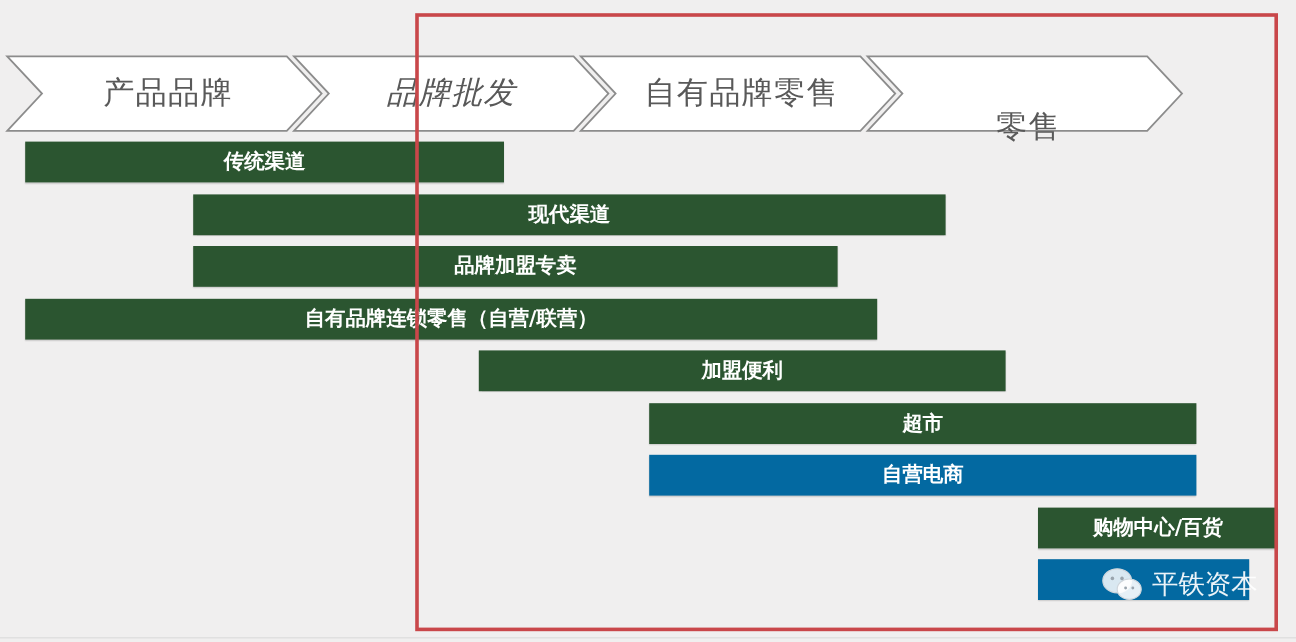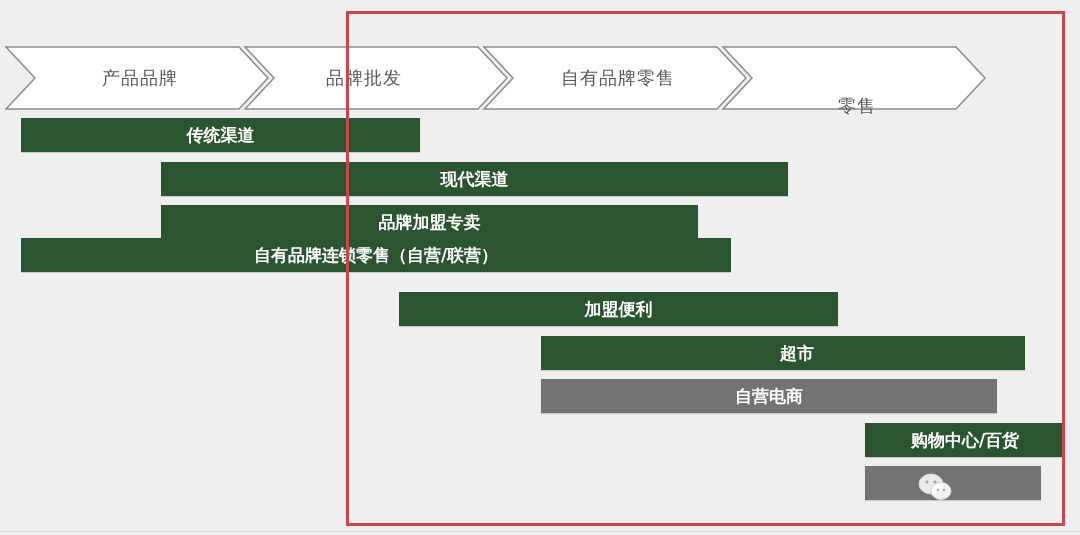--- a/index.html
+++ b/index.html
@@ -4,29 +4,29 @@
   <style>
     html, body { margin: 0; padding: 0; }
     body {
       width: 1080px; height: 535px; position: relative; overflow: hidden;
       background: #f0efef;
       font-family: "DejaVu Sans", "Liberation Sans", sans-serif;
     }
     .stage-svg { position: absolute; left: 0; top: 0; }
     .stage-label {
       position: absolute; top: 46px; height: 80px; line-height: 64px;
-      text-align: center; font-size: 18px; color: #595959; letter-spacing: 1px;
+      text-align: center; font-size: 26px; color: #595959; letter-spacing: 1px;
     }
     .bar {
       position: absolute; height: 34px; line-height: 34px;
       text-align: center; color: #ffffff; font-weight: bold; font-size: 17px;
       box-shadow: 0 1px 1px rgba(0,0,0,0.15);
     }
     .bar.green { background: #2b5530; }
-    .bar.blue { background: #737373; }
+    .bar.blue { background: #0369a1; }
     .red-box {
       position: absolute; left: 346px; top: 11px; width: 713px; height: 509px;
       border: 3px solid #c9474a; box-sizing: content-box;
     }
     .watermark {
       position: absolute; left: 916px; top: 470px; height: 34px;
       display: flex; align-items: center; gap: 4px;
       color: rgba(255,255,255,0.92); font-size: 22px;
     }
     .wm-icon { width: 40px; height: 30px; position: relative; }
@@ -40,42 +40,43 @@
 <svg class="stage-svg" width="1080" height="535">
   <g fill="#ffffff" stroke="#8c8c8c" stroke-width="1.5">
     <polygon points="6,47 239,47 268,78 239,109 6,109 35,78"></polygon>
     <polygon points="245,47 478,47 507,78 478,109 245,109 274,78"></polygon>
     <polygon points="484,47 717,47 746,78 717,109 484,109 513,78"></polygon>
     <polygon points="723,47 956,47 985,78 956,109 723,109 752,78"></polygon>
   </g>
 </svg>
 
 <div class="stage-label" style="left:30px;width:220px;">产品品牌</div>
-<div class="stage-label" style="left:254px;width:220px;">品牌批发</div>
+<div class="stage-label" style="left:266px;width:220px;font-style:italic;">品牌批发</div>
 <div class="stage-label" style="left:508px;width:220px;">自有品牌零售</div>
 <div class="stage-label" style="left:747px;width:220px;margin-top:28px;">零售</div>
 
 <div class="bar green" style="left:21px;top:118px;width:399px;">传统渠道</div>
 <div class="bar green" style="left:161px;top:162px;width:627px;">现代渠道</div>
 <div class="bar green" style="left:161px;top:205px;width:537px;">品牌加盟专卖</div>
-<div class="bar green" style="left:21px;top:238px;width:710px;">自有品牌连锁零售（自营/联营）</div>
+<div class="bar green" style="left:21px;top:249px;width:710px;">自有品牌连锁零售（自营/联营）</div>
 <div class="bar green" style="left:399px;top:292px;width:439px;">加盟便利</div>
-<div class="bar green" style="left:541px;top:336px;width:456px;padding-left:28px;">超市</div>
+<div class="bar green" style="left:541px;top:336px;width:456px;">超市</div>
 <div class="bar blue" style="left:541px;top:379px;width:456px;">自营电商</div>
 <div class="bar green" style="left:865px;top:423px;width:200px;">购物中心/百货</div>
 <div class="bar blue" style="left:865px;top:466px;width:176px;"></div>
 
 <div class="red-box"></div>
 
 <div class="watermark">
   <span class="wm-icon">
     <svg width="40" height="30" viewBox="0 0 40 30">
       <ellipse cx="15" cy="12" rx="12" ry="10" fill="rgba(255,255,255,0.85)" stroke="#cfd6dc" stroke-width="1"></ellipse>
       <ellipse cx="25" cy="19" rx="10" ry="8.5" fill="rgba(255,255,255,0.9)" stroke="#cfd6dc" stroke-width="1"></ellipse>
       <circle cx="11" cy="10" r="1.5" fill="#9aa5ae"></circle>
       <circle cx="19" cy="10" r="1.5" fill="#9aa5ae"></circle>
       <circle cx="22" cy="18" r="1.2" fill="#9aa5ae"></circle>
       <circle cx="28" cy="18" r="1.2" fill="#9aa5ae"></circle>
     </svg>
   </span>
+  <span>平铁资本</span>
 </div>
 
 <div class="bottom-line"></div>
 
 </body></html>

